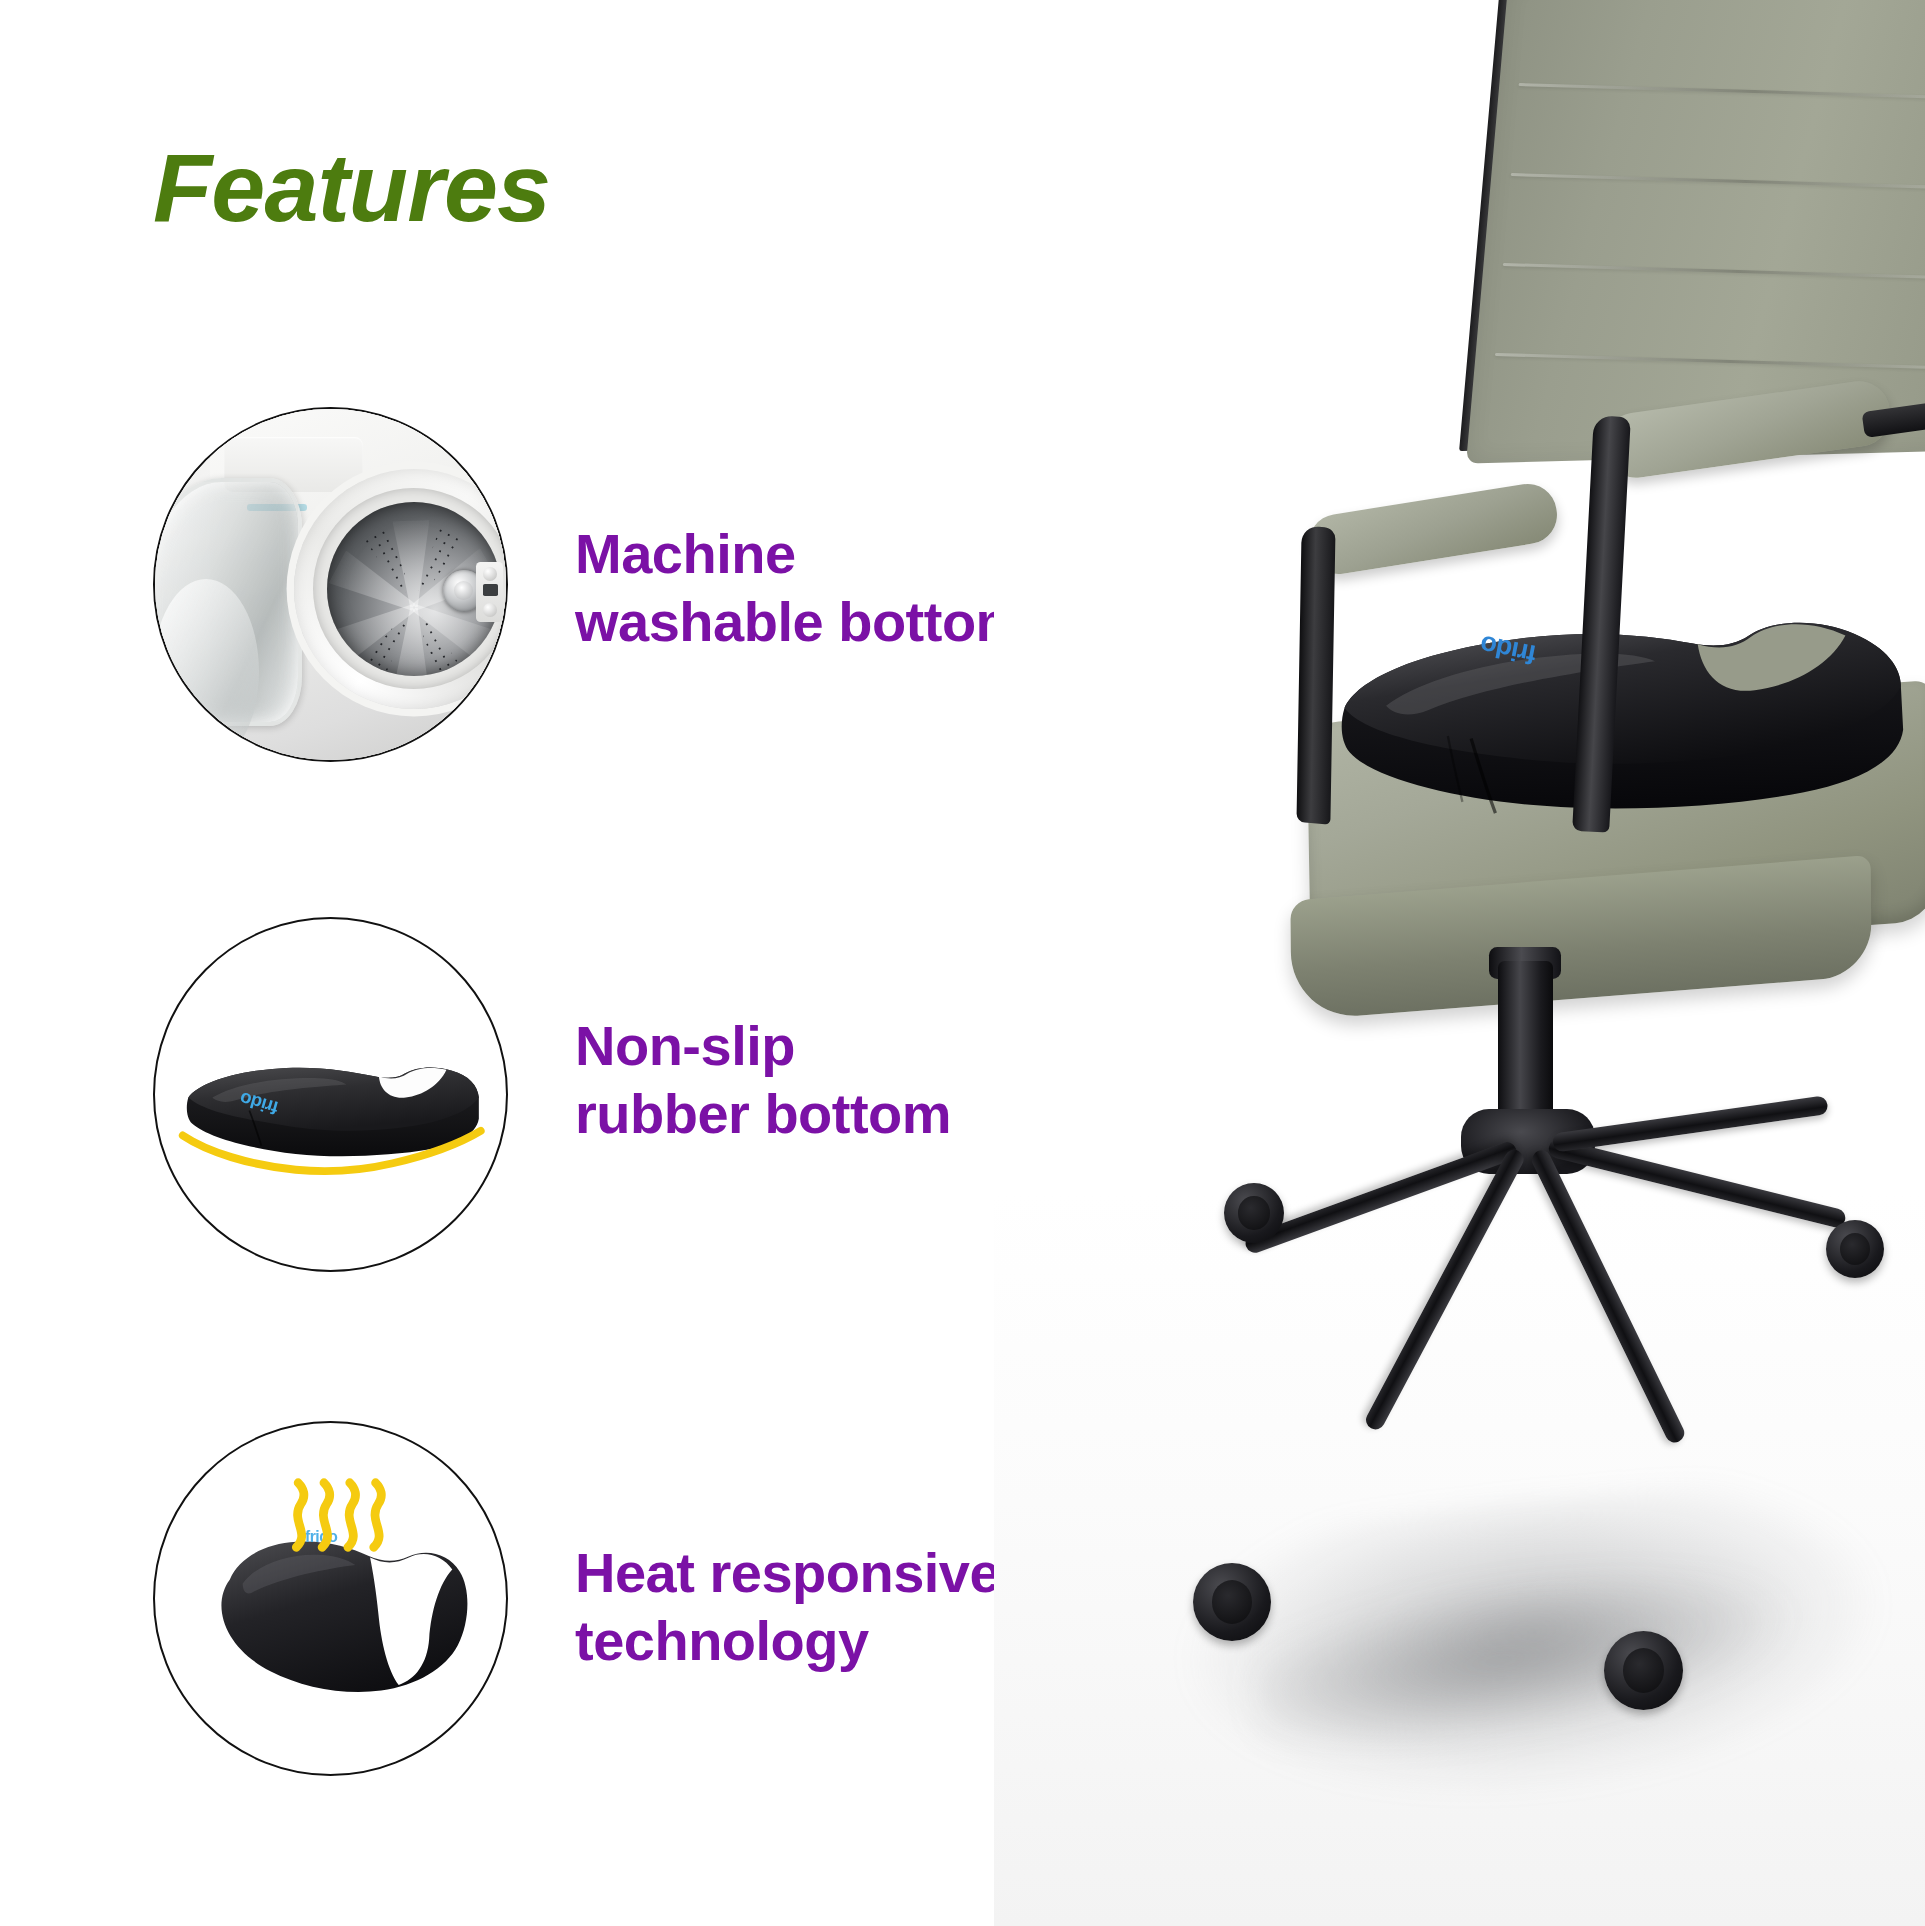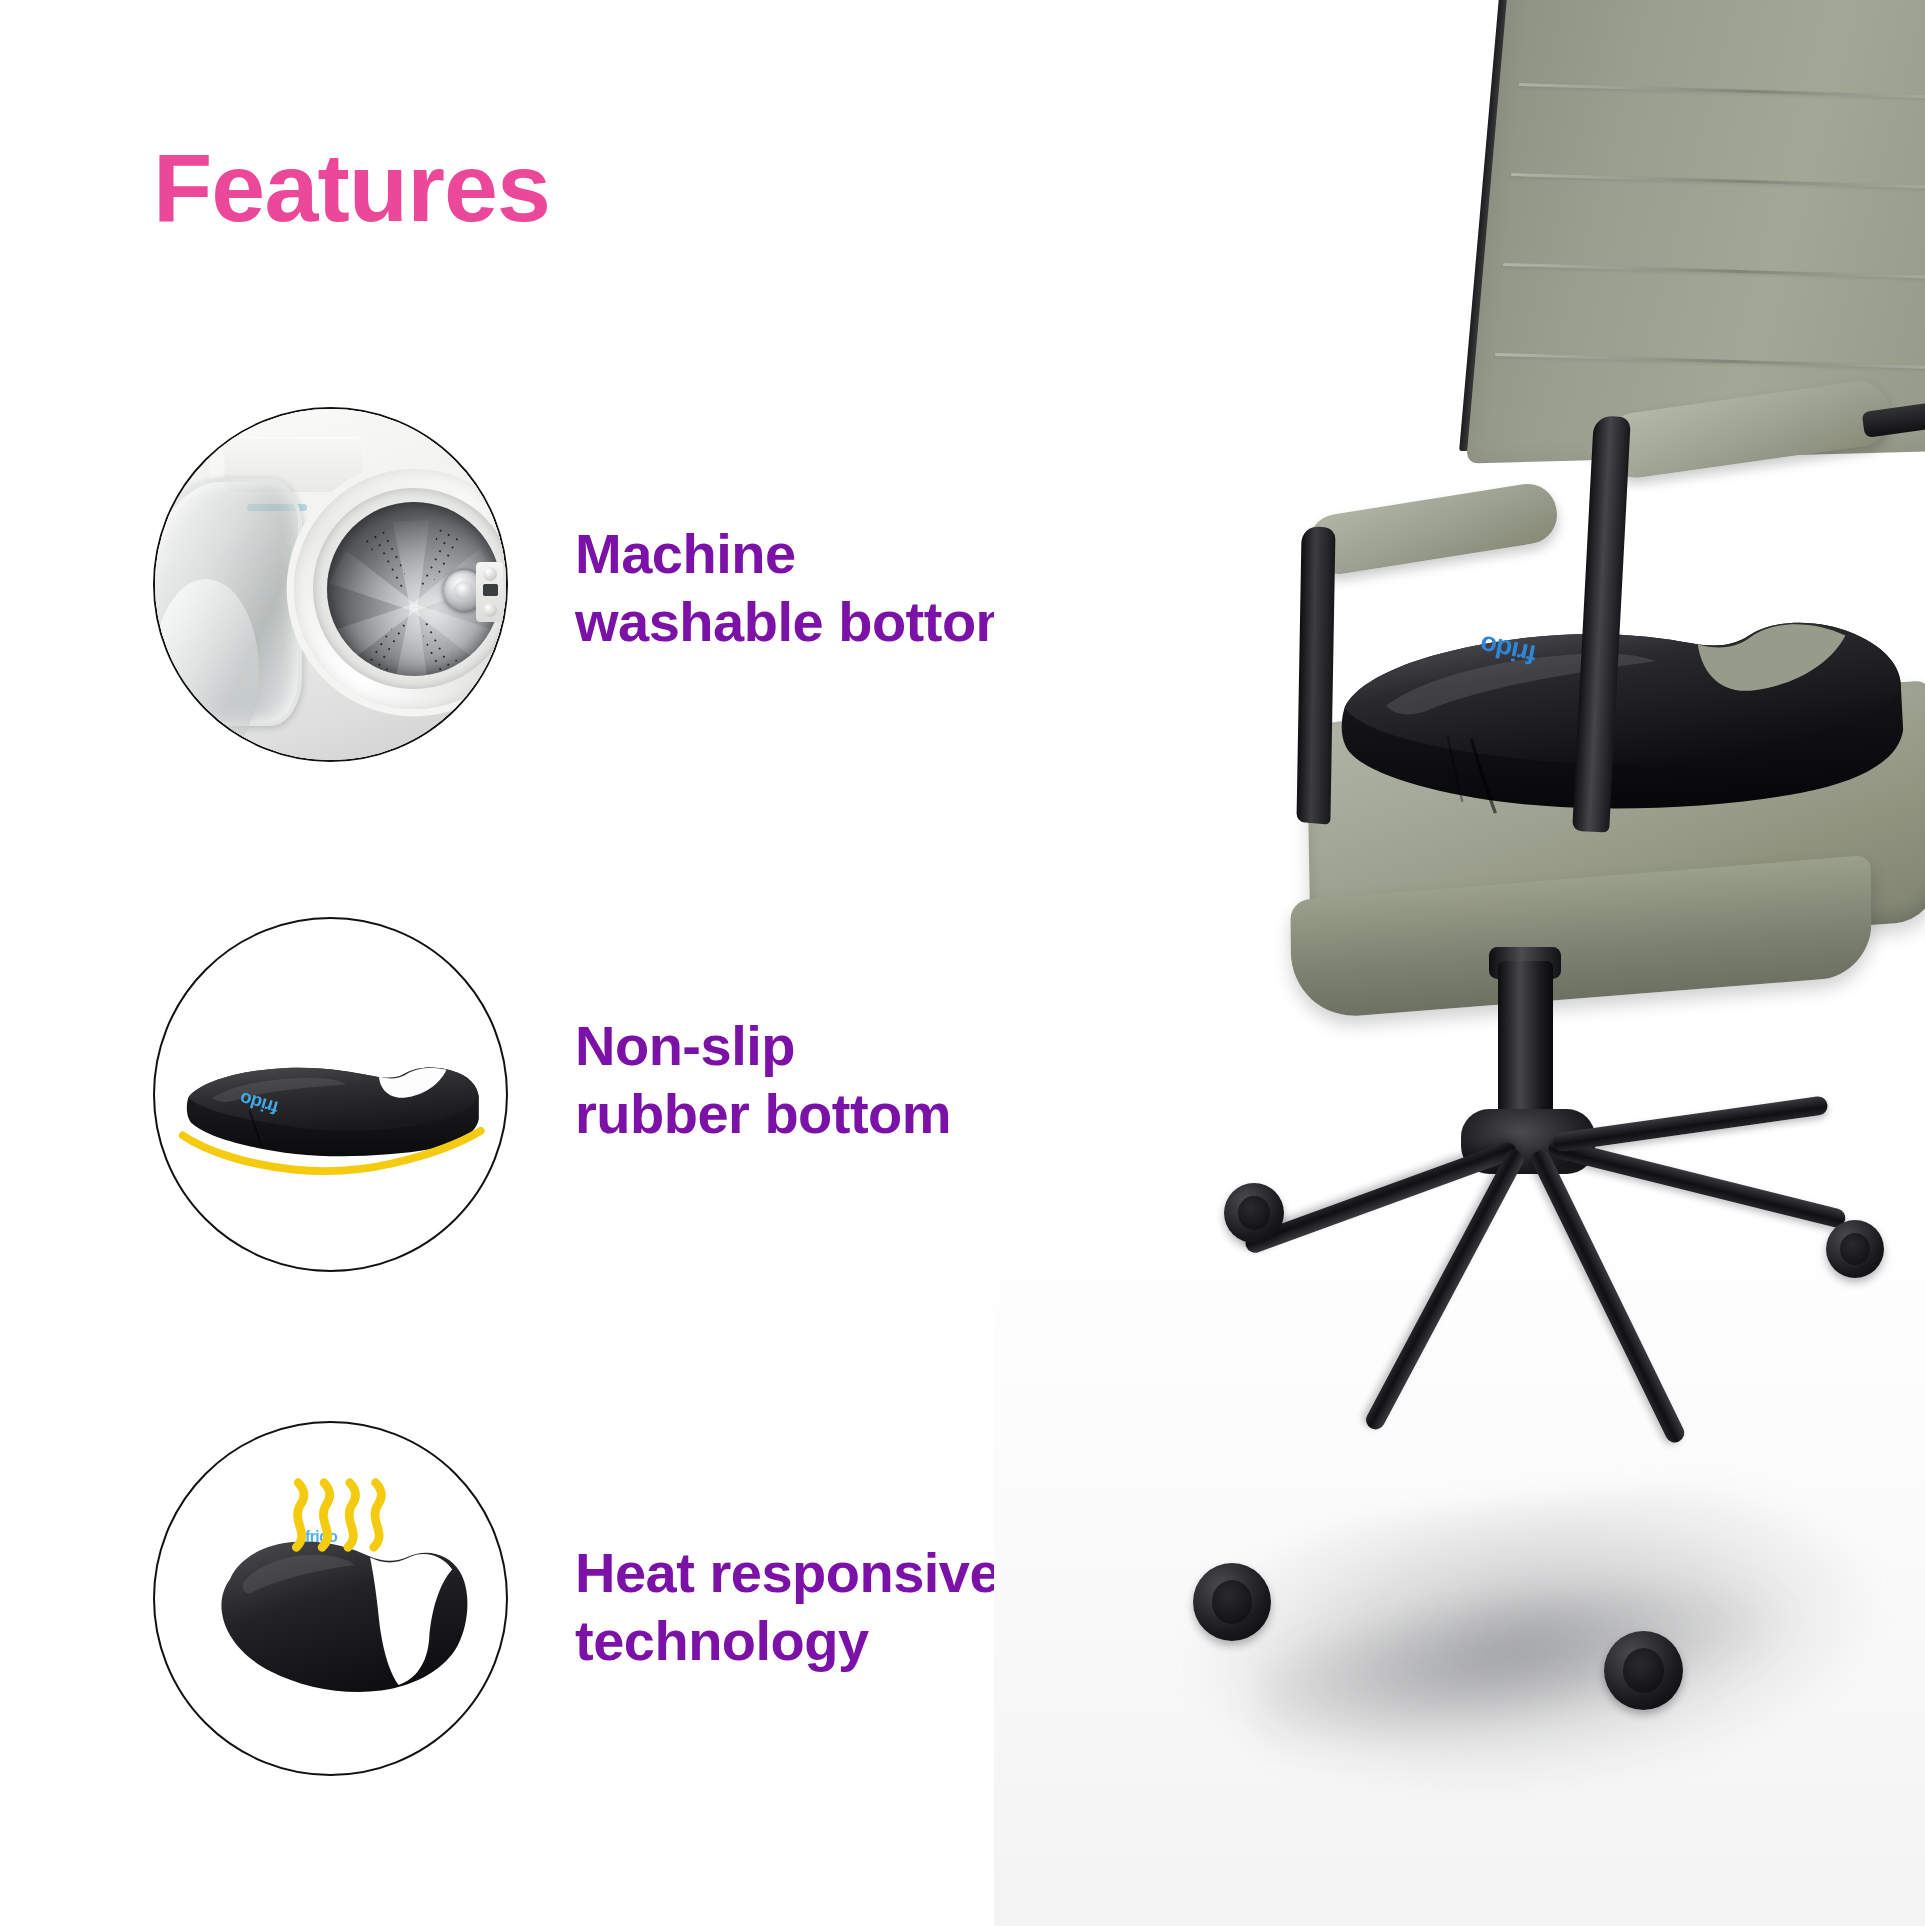--- a/index.html
+++ b/index.html
@@ -6,22 +6,23 @@
   body{
     width:1926px;height:1926px;position:relative;overflow:hidden;
     font-family:"Liberation Sans","DejaVu Sans",sans-serif;
     background:#ffffff;
   }
 
   
   #page-title{
     position:absolute;left:153px;top:139px;
     font-size:97px;line-height:1;
-    font-weight:700;color:#ec4899;letter-spacing:-0.9px;
+    font-weight:700;color:#4d7c0f;letter-spacing:-0.9px;
     white-space:nowrap;
+    font-style:italic;
   }
 
   .feature-row{position:absolute;left:0;width:1040px;height:360px;}
   #feature-0{top:407px;}
   #feature-1{top:917px;}
   #feature-2{top:1421px;}
 
   .feature-badge{
     position:absolute;left:153px;top:0;
     width:351px;height:351px;border-radius:50%;

